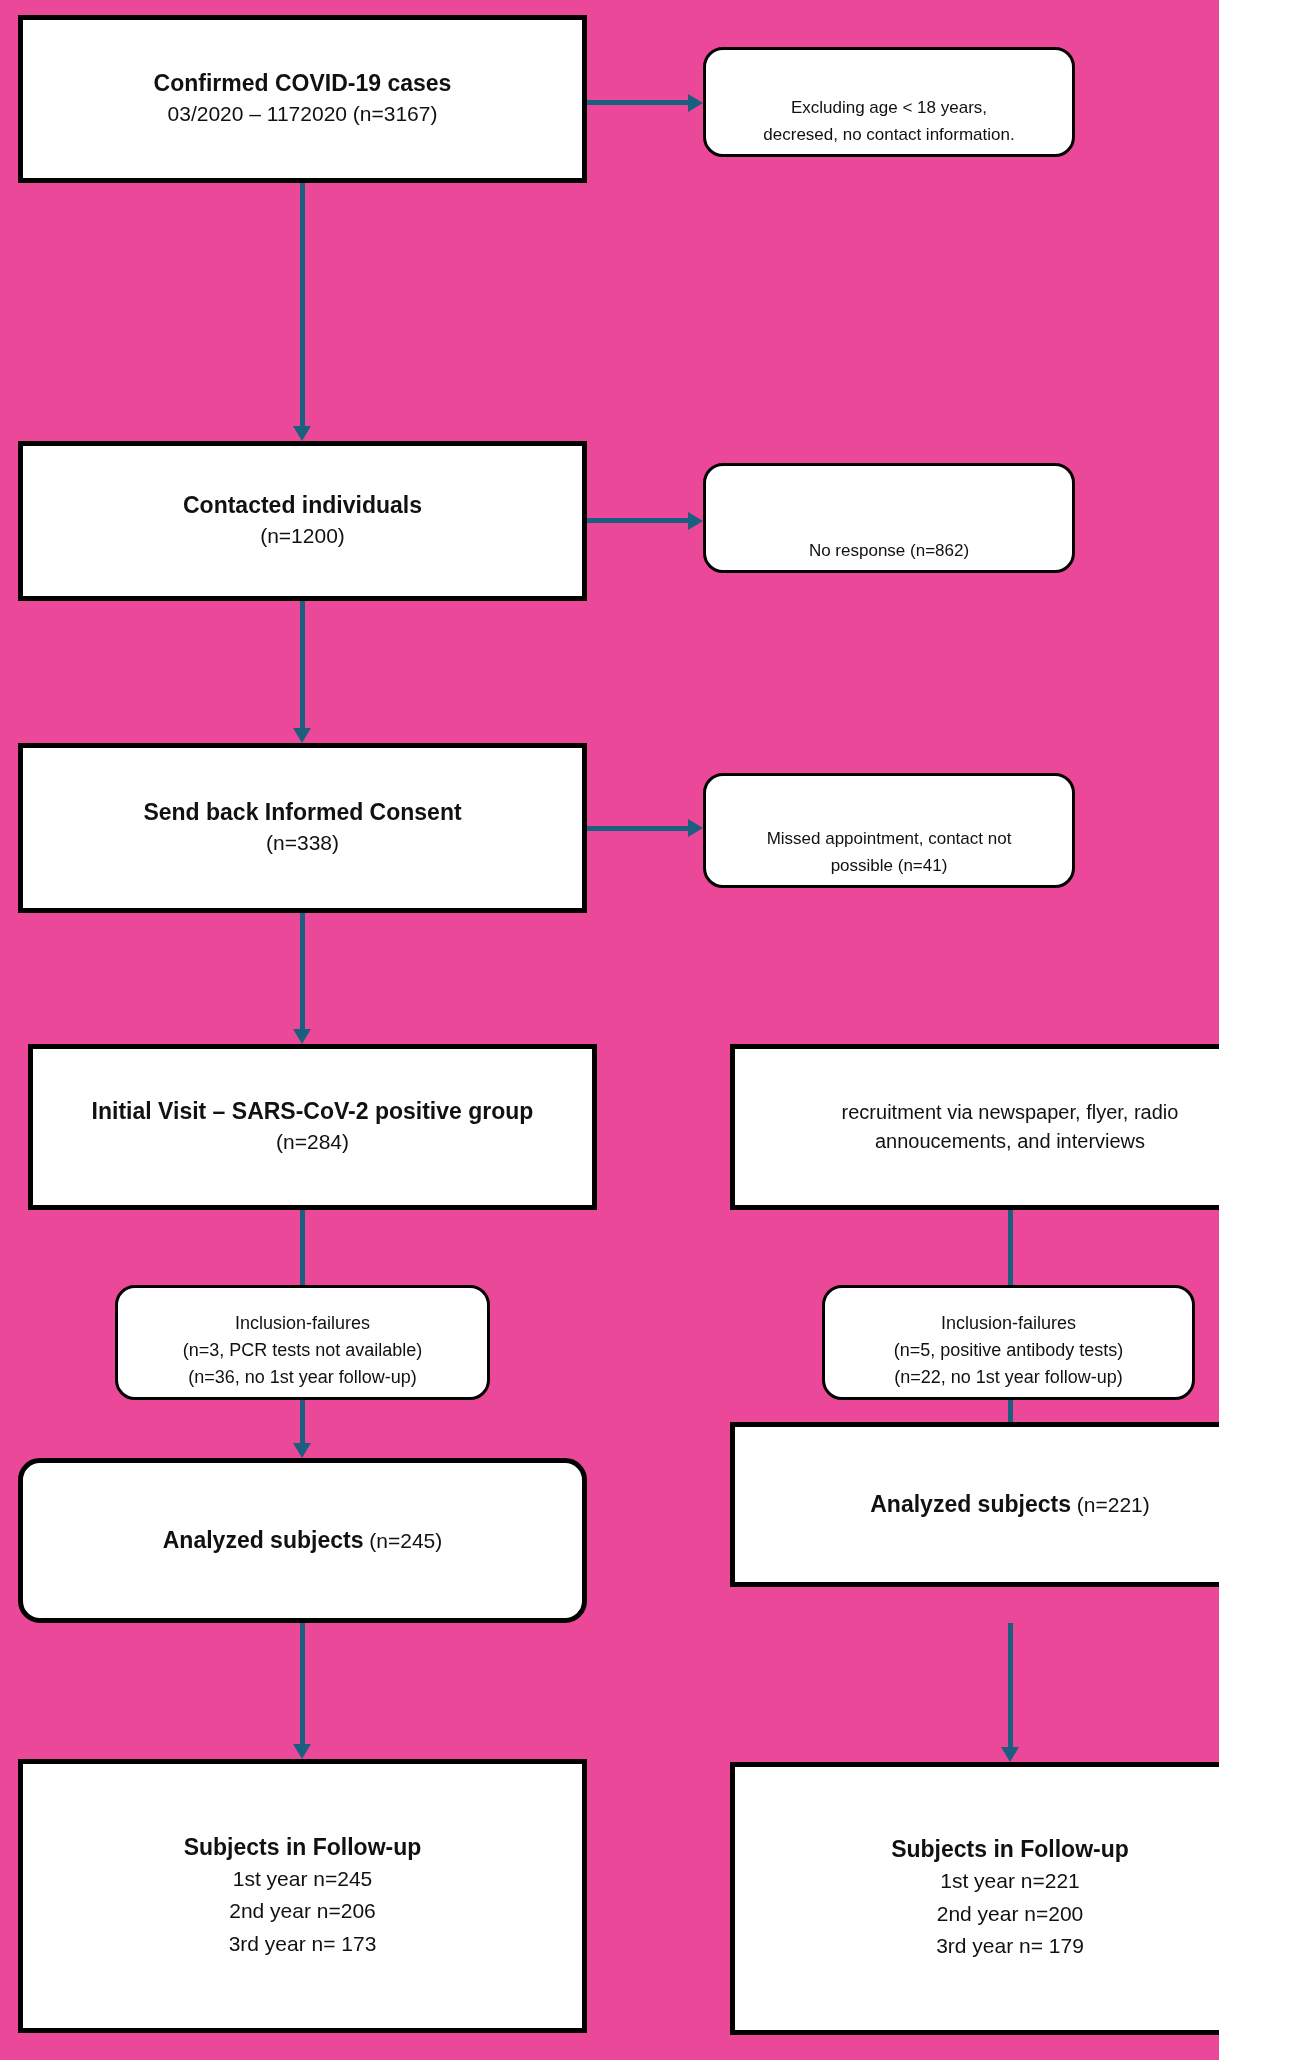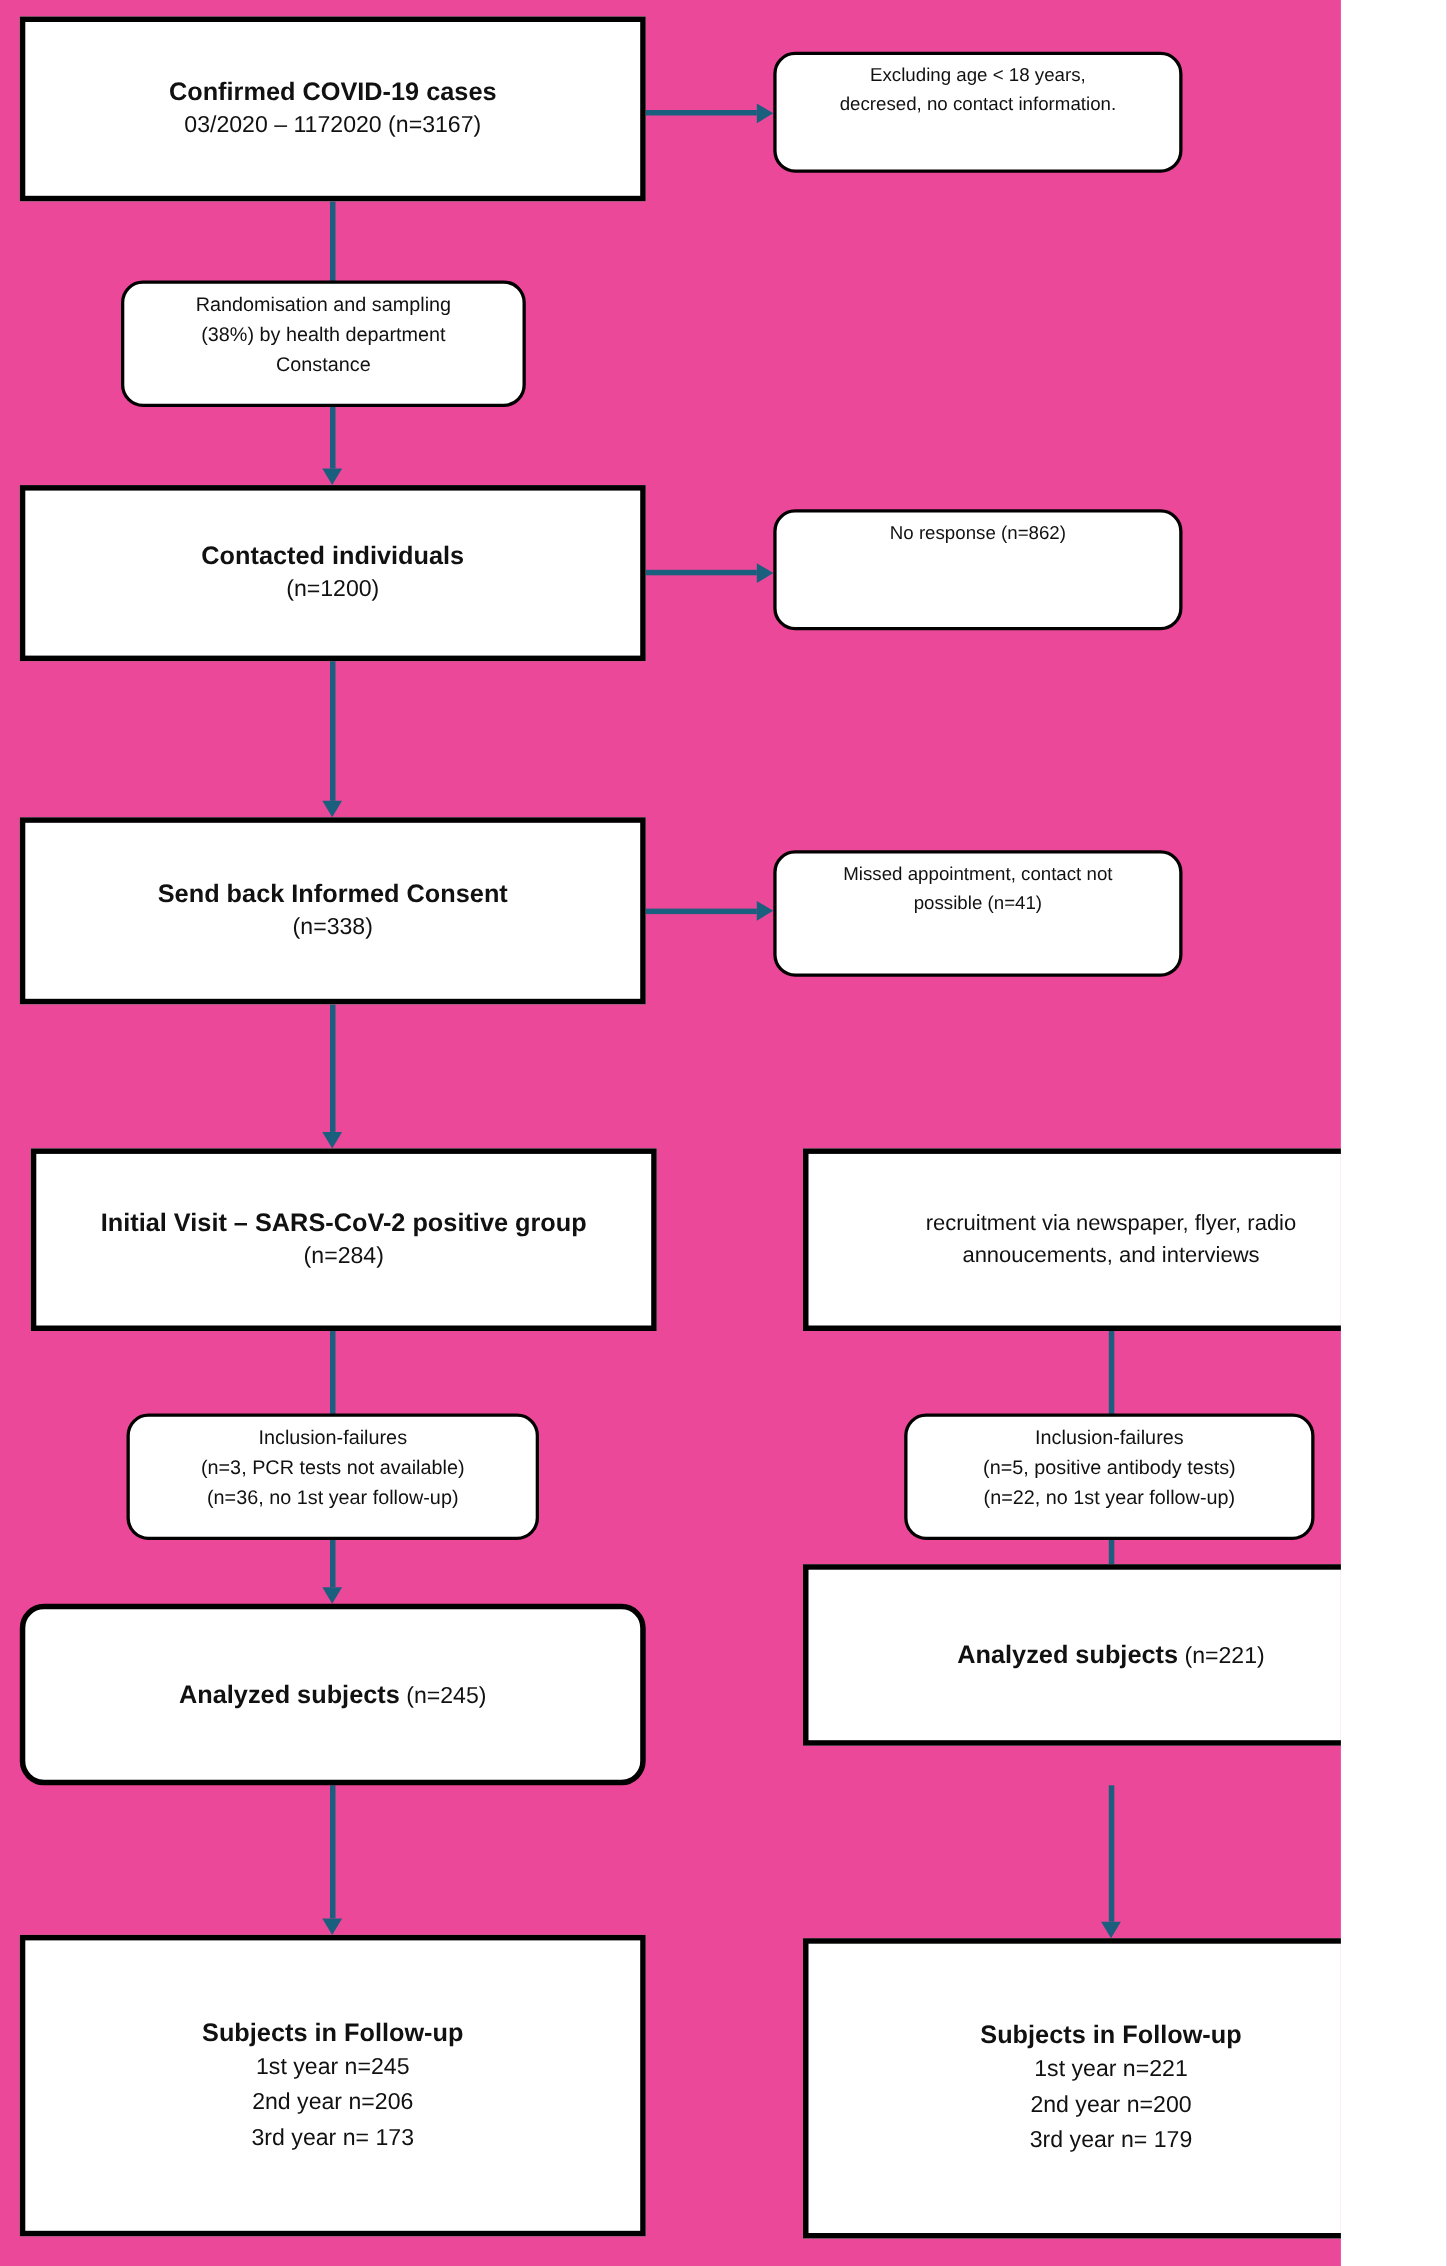--- a/index.html
+++ b/index.html
@@ -26,21 +26,21 @@
     padding: 6px 14px;
   }
   
   .note {
     position: absolute;
     box-sizing: border-box;
     background: #ffffff;
     border: 3px solid #000000;
     border-radius: 20px;
     display: flex;
-    align-items: flex-start;
+    align-items: flex-end;
     justify-content: center;
     text-align: center;
     padding: 6px 14px;
   }
   .title   { font-weight: bold; font-size: 23px; line-height: 1.35; }
   .suffix  { font-weight: normal; font-size: 21px; }
   .subtitle{ font-weight: normal; font-size: 21px; line-height: 1.45; white-space: pre-line; }
   .lines   { font-weight: normal; font-size: 21px; line-height: 1.55; white-space: pre-line; }
   .note-text { font-size: 17px; line-height: 1.55; white-space: pre-line; }
   .mid-text  { font-size: 18px; line-height: 1.5;  white-space: pre-line; }
@@ -145,25 +145,20 @@
     <div class="lines">1st year n=221
 2nd year n=200
 3rd year n= 179</div>
   </div>
 
   <div class="note" style="left:703px; top:47px; width:372px; height:110px;">
     <div class="note-text">Excluding age &lt; 18 years,
 decresed, no contact information.</div>
   </div>
 
-  <div class="note" style="left:110px; top:255px; width:368px; height:115px;">
-    <div class="mid-text">Randomisation and sampling
-(38%) by health department
-Constance</div>
-  </div>
 
   <div class="note" style="left:703px; top:463px; width:372px; height:110px;">
     <div class="note-text">No response (n=862)</div>
   </div>
 
   <div class="note" style="left:703px; top:773px; width:372px; height:115px;">
     <div class="note-text">Missed appointment, contact not
 possible (n=41)</div>
   </div>
 

